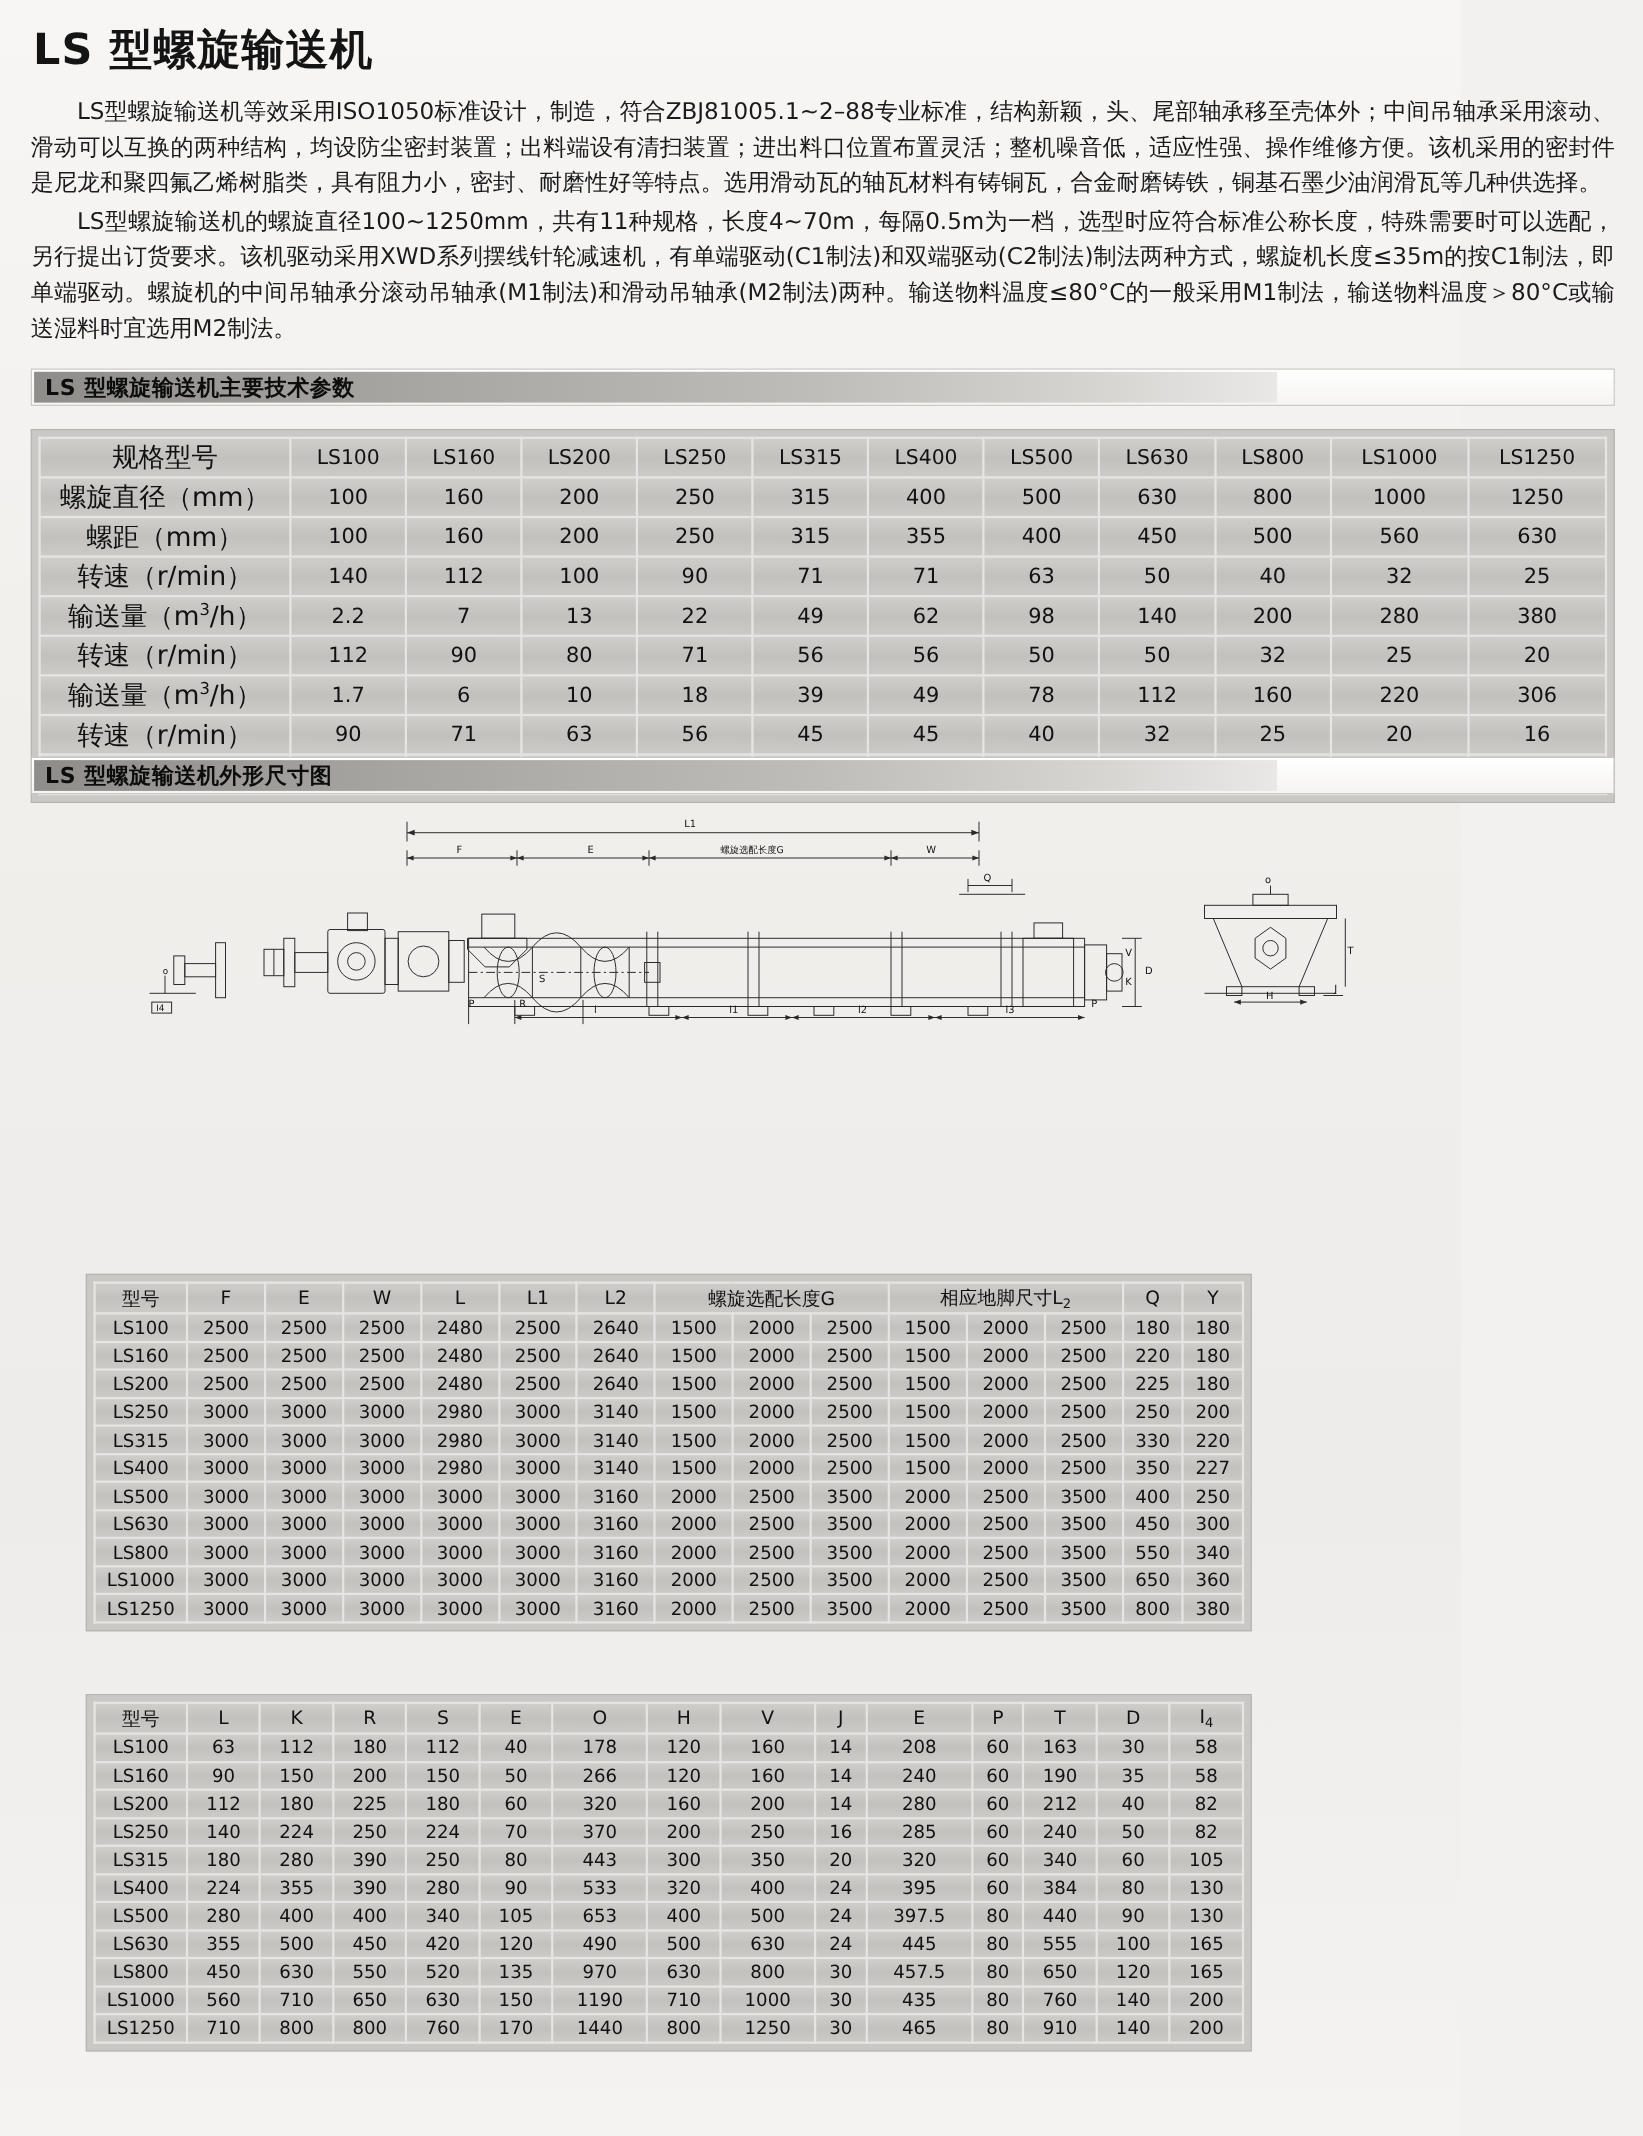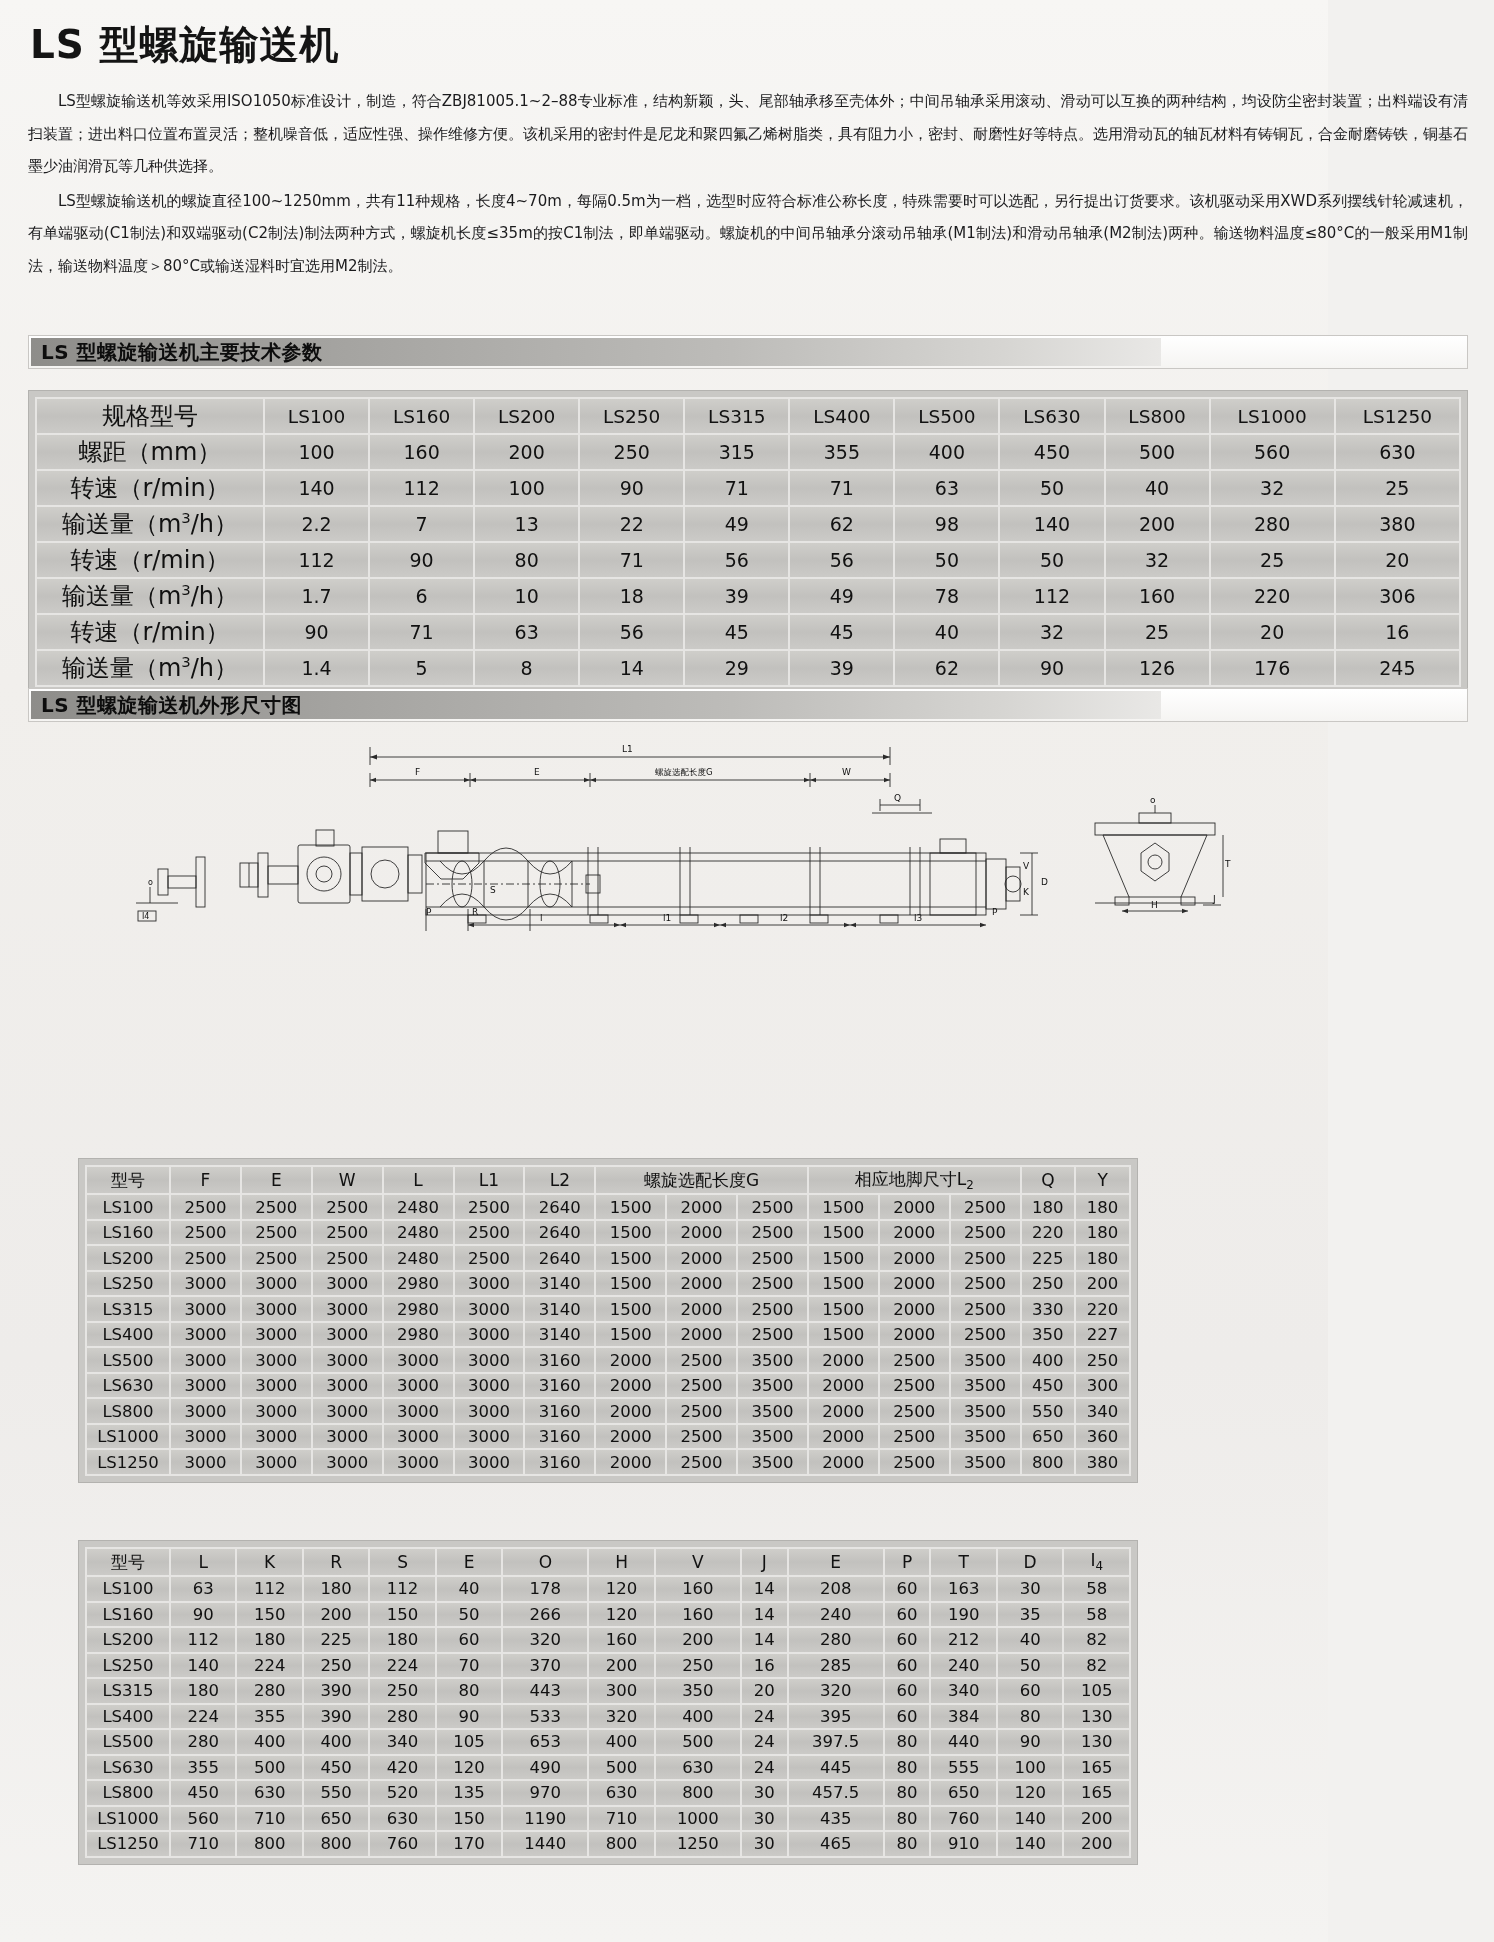--- a/index.html
+++ b/index.html
@@ -34,21 +34,21 @@
     color: #141414;
     font-family: "DejaVu Sans", "Liberation Sans", sans-serif;
   }
 
   
   .intro {
     position: absolute;
     left: 28px;
     top: 85px;
     width: 1440px;
-    font-size: 15px;
+    font-size: 21px;
     line-height: 32.5px;
     text-align: justify;
     text-justify: inter-ideograph;
     color: #1b1b1d;
     font-family: "DejaVu Sans", "Liberation Sans", sans-serif;
   }
   .intro p { margin: 0 0 2px 0; text-indent: 2em; }
   .sup { font-size: 0.62em; vertical-align: super; }
 
   
@@ -160,20 +160,34 @@
             <td class="model">LS160</td>
             <td class="model">LS200</td>
             <td class="model">LS250</td>
             <td class="model">LS315</td>
             <td class="model">LS400</td>
             <td class="model">LS500</td>
             <td class="model">LS630</td>
             <td class="model">LS800</td>
             <td class="model">LS1000</td>
             <td class="model">LS1250</td>
+          </tr>
+          <tr>
+            <td class="rowlabel">螺旋直径（mm）</td>
+            <td>100</td>
+            <td>160</td>
+            <td>200</td>
+            <td>250</td>
+            <td>315</td>
+            <td>400</td>
+            <td>500</td>
+            <td>630</td>
+            <td>800</td>
+            <td>1000</td>
+            <td>1250</td>
           </tr>
           <tr>
             <td class="rowlabel">螺距（mm）</td>
             <td>100</td>
             <td>160</td>
             <td>200</td>
             <td>250</td>
             <td>315</td>
             <td>355</td>
             <td>400</td>

